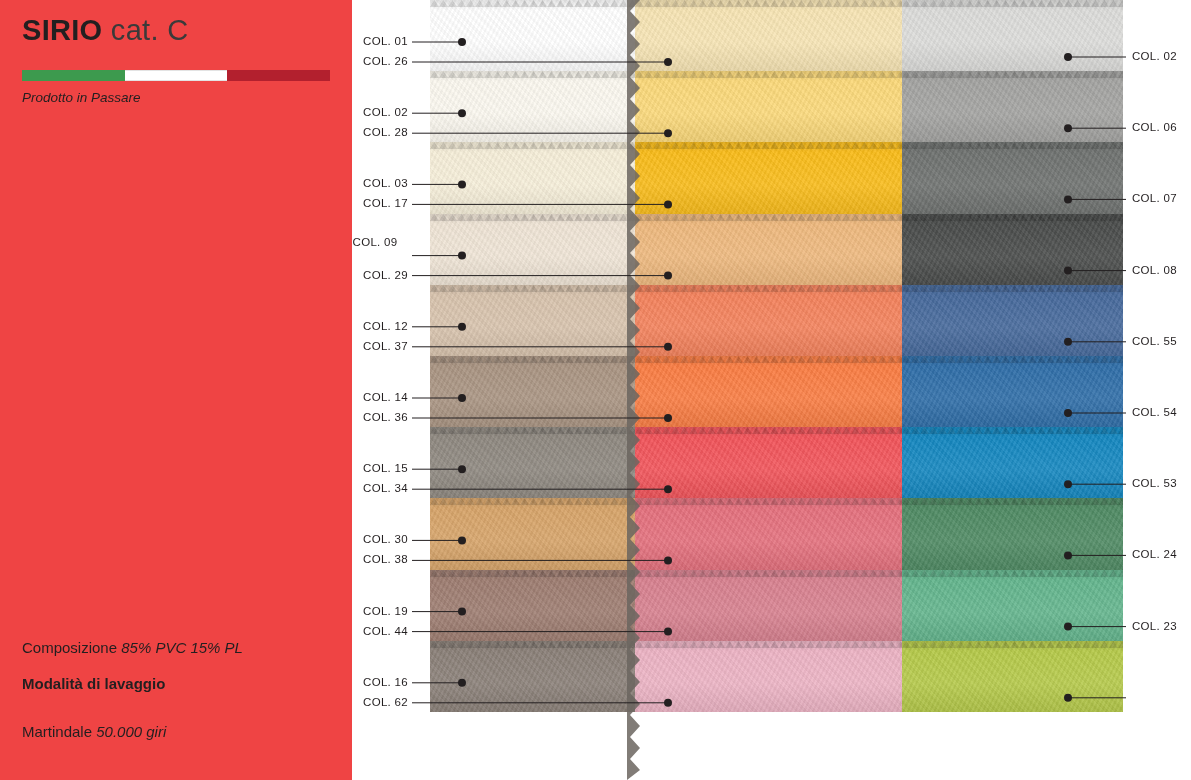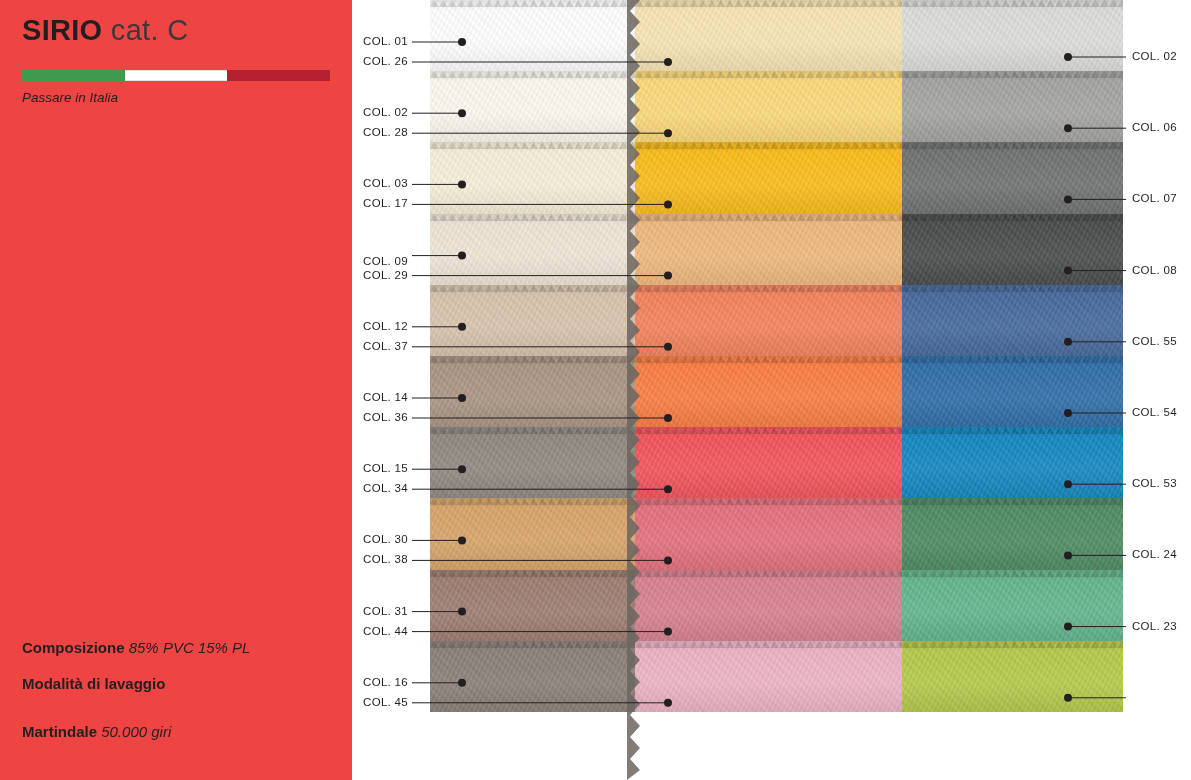--- a/index.html
+++ b/index.html
@@ -61,21 +61,21 @@
     left: 22px;
     bottom: 38px;
     width: 310px;
   }
   .row-line {
     font-size: 15px;
     color: #231f20;
     margin-bottom: 17px;
     line-height: 1.25;
   }
-  .row-line .lbl { font-weight: bold; }
+  .row-line .lbl { font-weight: normal; }
   .row-line .val { font-style: italic; }
   .wash .lbl { font-weight: bold; display: block; margin-bottom: 2px; }
   .wash .l1, .wash .l2 { font-style: italic; display: block; line-height: 1.3; }
   .martindale { margin-bottom: 0; margin-top: 30px; }
 
   
   .swatches {
     position: absolute;
     left: 352px; top: 0;
     width: 839px; height: 780px;
@@ -381,21 +381,21 @@
       <span class="brand">SIRIO</span>
       <span class="cat">cat. C</span>
     </div>
 
     <div class="flag">
       <span class="f-green"></span>
       <span class="f-white"></span>
       <span class="f-red"></span>
     </div>
 
-    <div class="made-in">Passare in Italia</div>
+    <div class="made-in">Prodotto in Passare</div>
 
     <div class="bottom-block">
       <div class="row-line">
         <span class="lbl">Composizione</span>
         <span class="val">85% PVC 15% PL</span>
       </div>
       <div class="row-line wash">
         <span class="lbl">Modalità di lavaggio</span>
       </div>
       <div class="row-line martindale">
@@ -464,37 +464,37 @@
       <line x1="1068" y1="555.4000000000001" x2="1126" y2="555.4000000000001" stroke="#231f20" stroke-width="1"></line>
       <circle cx="1068" cy="626.6" r="4" fill="#231f20"></circle>
       <line x1="1068" y1="626.6" x2="1126" y2="626.6" stroke="#231f20" stroke-width="1"></line>
       <circle cx="1068" cy="697.8000000000001" r="4" fill="#231f20"></circle>
       <line x1="1068" y1="697.8000000000001" x2="1126" y2="697.8000000000001" stroke="#231f20" stroke-width="1"></line>
     </svg>
   <div id="labels">
       <div class="lab lab-left" style="top: 35px; left: 342px; width: 66px;">COL. 01</div>
       <div class="lab lab-left" style="top: 106.2px; left: 342px; width: 66px;">COL. 02</div>
       <div class="lab lab-left" style="top: 177.4px; left: 342px; width: 66px;">COL. 03</div>
-      <div class="lab lab-left" style="top: 255px; left: 342px; width: 66px;">COL. 09</div>
+      <div class="lab lab-left" style="top: 236px; left: 342px; width: 66px; text-align: center;">COL. 09</div>
       <div class="lab lab-left" style="top: 319.8px; left: 342px; width: 66px;">COL. 12</div>
       <div class="lab lab-left" style="top: 391px; left: 342px; width: 66px;">COL. 14</div>
       <div class="lab lab-left" style="top: 462.2px; left: 342px; width: 66px;">COL. 15</div>
       <div class="lab lab-left" style="top: 533.4px; left: 342px; width: 66px;">COL. 30</div>
-      <div class="lab lab-left" style="top: 604.6px; left: 342px; width: 66px;">COL. 31</div>
+      <div class="lab lab-left" style="top: 604.6px; left: 342px; width: 66px;">COL. 19</div>
       <div class="lab lab-left" style="top: 675.8px; left: 342px; width: 66px;">COL. 16</div>
       <div class="lab lab-left" style="top: 55px; left: 342px; width: 66px;">COL. 26</div>
       <div class="lab lab-left" style="top: 126.2px; left: 342px; width: 66px;">COL. 28</div>
       <div class="lab lab-left" style="top: 197.4px; left: 342px; width: 66px;">COL. 17</div>
       <div class="lab lab-left" style="top: 268.6px; left: 342px; width: 66px;">COL. 29</div>
       <div class="lab lab-left" style="top: 339.8px; left: 342px; width: 66px;">COL. 37</div>
       <div class="lab lab-left" style="top: 411px; left: 342px; width: 66px;">COL. 36</div>
       <div class="lab lab-left" style="top: 482.2px; left: 342px; width: 66px;">COL. 34</div>
       <div class="lab lab-left" style="top: 553.4px; left: 342px; width: 66px;">COL. 38</div>
       <div class="lab lab-left" style="top: 624.6px; left: 342px; width: 66px;">COL. 44</div>
-      <div class="lab lab-left" style="top: 695.8px; left: 342px; width: 66px;">COL. 45</div>
+      <div class="lab lab-left" style="top: 695.8px; left: 342px; width: 66px;">COL. 62</div>
       <div class="lab lab-right" style="top: 50px; left: 1132px;">COL. 02</div>
       <div class="lab lab-right" style="top: 121.2px; left: 1132px;">COL. 06</div>
       <div class="lab lab-right" style="top: 192.4px; left: 1132px;">COL. 07</div>
       <div class="lab lab-right" style="top: 263.6px; left: 1132px;">COL. 08</div>
       <div class="lab lab-right" style="top: 334.8px; left: 1132px;">COL. 55</div>
       <div class="lab lab-right" style="top: 406px; left: 1132px;">COL. 54</div>
       <div class="lab lab-right" style="top: 477.2px; left: 1132px;">COL. 53</div>
       <div class="lab lab-right" style="top: 548.4px; left: 1132px;">COL. 24</div>
       <div class="lab lab-right" style="top: 619.6px; left: 1132px;">COL. 23</div>
       <div class="lab lab-right" style="top: 690.8px; left: 1198px;">COL. 22</div>

